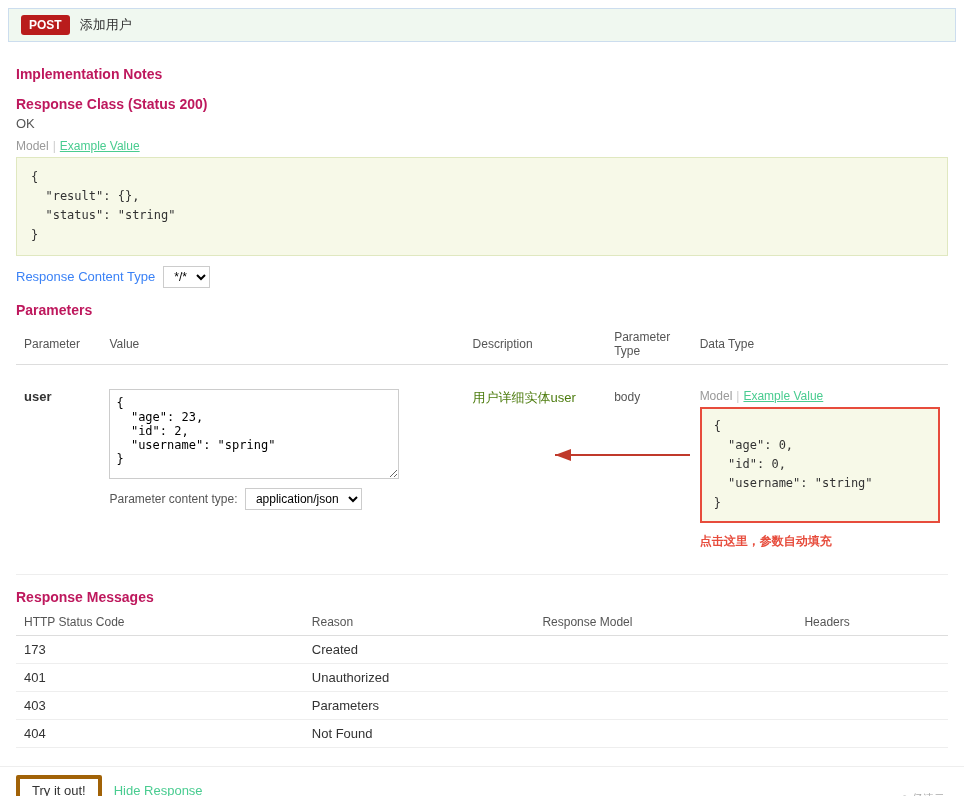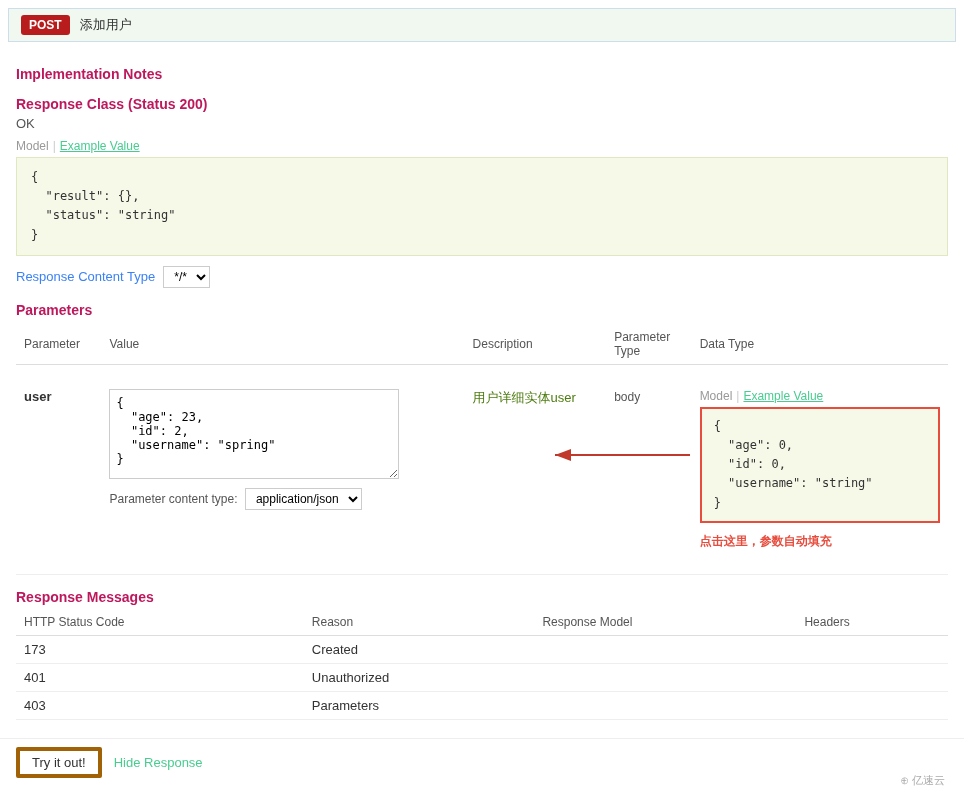--- a/index.html
+++ b/index.html
@@ -400,20 +400,26 @@
             <td>Unauthorized</td>
             <td></td>
             <td></td>
           </tr>
           <tr>
             <td>403</td>
             <td>Parameters</td>
             <td></td>
             <td></td>
           </tr>
+          <tr>
+            <td>404</td>
+            <td>Not Found</td>
+            <td></td>
+            <td></td>
+          </tr>
         </tbody>
     </table>
   </div>
 
   <div class="bottom-bar">
     <button class="try-btn">Try it out!</button>
     <a class="hide-response-link">Hide Response</a>
   </div>
 
   <div class="watermark">⊕ 亿速云</div>

